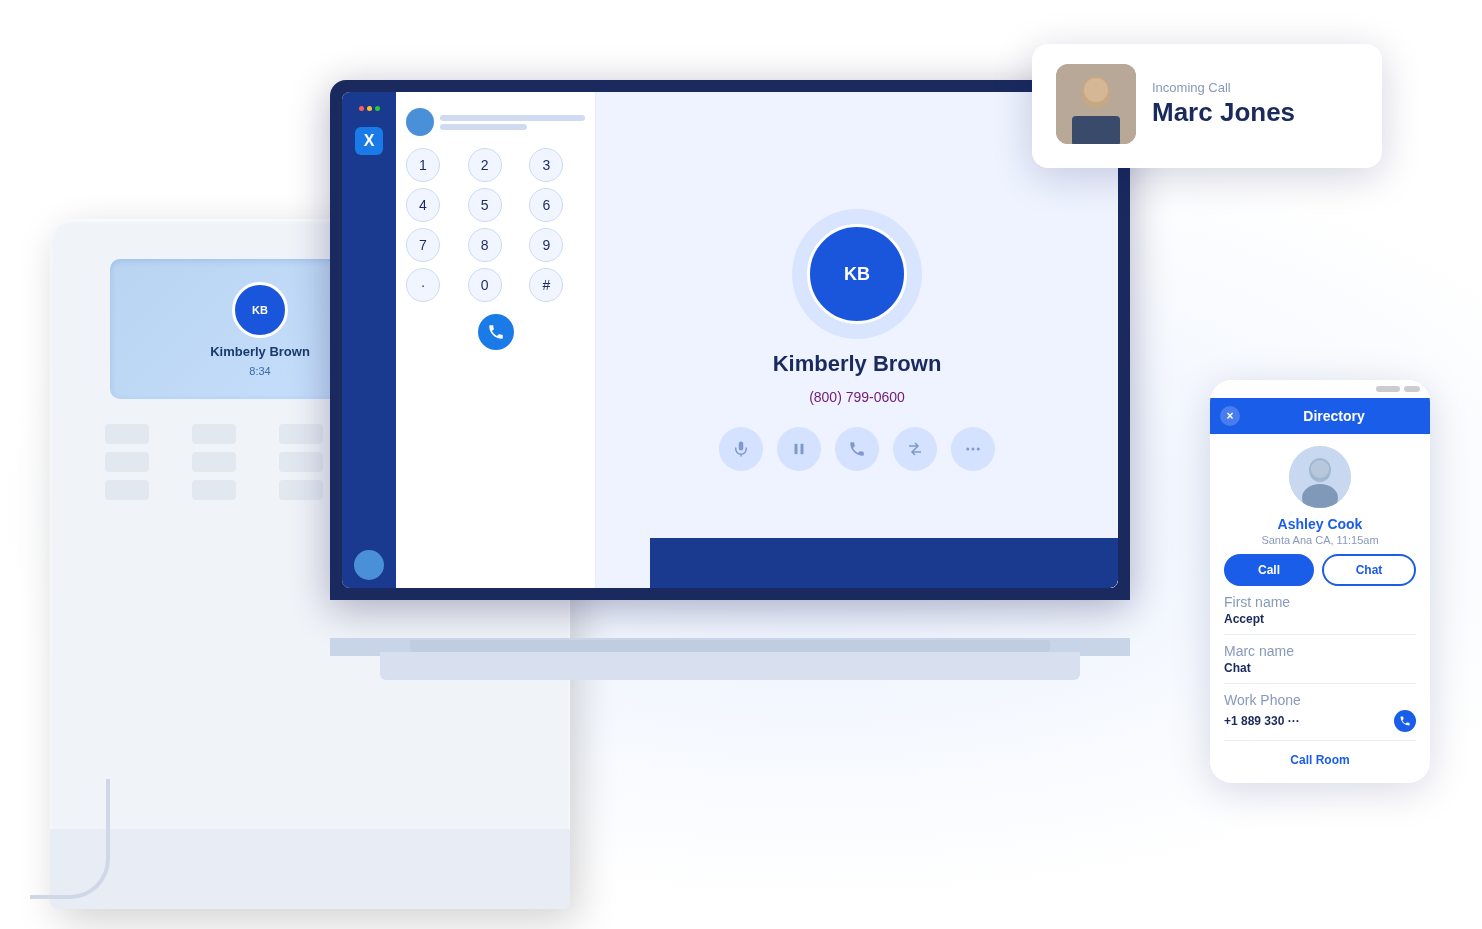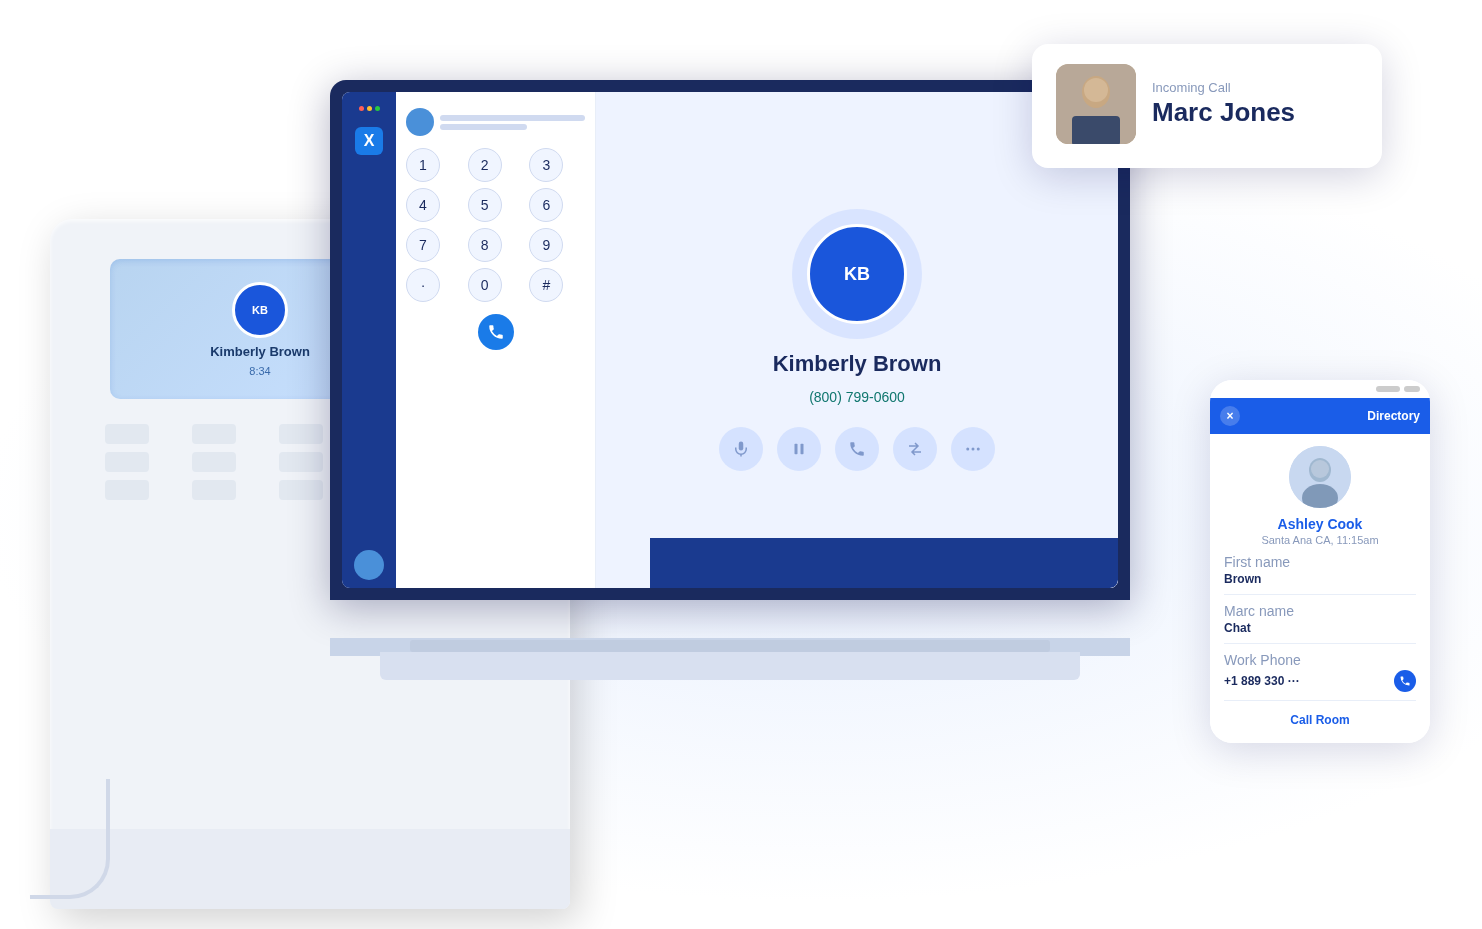--- a/index.html
+++ b/index.html
@@ -277,21 +277,21 @@
       display: flex; align-items: center; justify-content: center;
       border: 3px solid #fff;
     }
     .call-name {
       font-size: 22px;
       font-weight: 700;
       color: #1a2a5e;
     }
     .call-number {
       font-size: 14px;
-      color: #0f766e;
+      color: #701a75;
       text-align: right;
     }
     .call-actions {
       display: flex;
       gap: 14px;
       margin-top: 10px;
     }
     .call-action-btn {
       width: 44px;
       height: 44px;
@@ -418,24 +418,24 @@
       width: 20px; height: 20px;
       border-radius: 50%;
       background: rgba(255,255,255,0.2);
       display: flex; align-items: center; justify-content: center;
       color: #fff;
       font-size: 12px;
       font-weight: bold;
     }
     .mobile-title {
       color: #fff;
-      font-size: 12px;
+      font-size: 14px;
       font-weight: 700;
       flex: 1;
-      text-align: right;
+      text-align: center;
     }
     .mobile-body {
       padding: 12px 14px;
       display: flex;
       flex-direction: column;
       align-items: center;
       gap: 8px;
       background: #fff;
     }
     .contact-avatar-lg {
@@ -750,24 +750,28 @@
       <svg width="62" height="62" viewBox="0 0 62 62" fill="none">
         <circle cx="31" cy="31" r="31" fill="#c8d8f0"></circle>
         <ellipse cx="31" cy="24" rx="11" ry="12" fill="#a0b8d0"></ellipse>
         <ellipse cx="31" cy="52" rx="18" ry="14" fill="#8099b8"></ellipse>
         <circle cx="31" cy="23" r="9" fill="#b8c8dc"></circle>
       </svg>
     </div>
     <div class="contact-name-blue">Ashley Cook</div>
     <div class="contact-location">Santa Ana CA, 11:15am</div>
 
+    <div class="contact-actions">
+      <button class="contact-call-btn">Call</button>
+      <button class="contact-chat-btn">Chat</button>
+    </div>
 
     <div class="contact-field">
       <div class="field-label">First name</div>
-      <div class="field-value">Brown</div>
+      <div class="field-value">Accept</div>
     </div>
 
     <div class="contact-field">
       <div class="field-label">Marc name</div>
       <div class="field-value">Chat</div>
     </div>
 
     <div class="contact-field">
       <div class="field-label">Work Phone</div>
       <div class="field-row">

